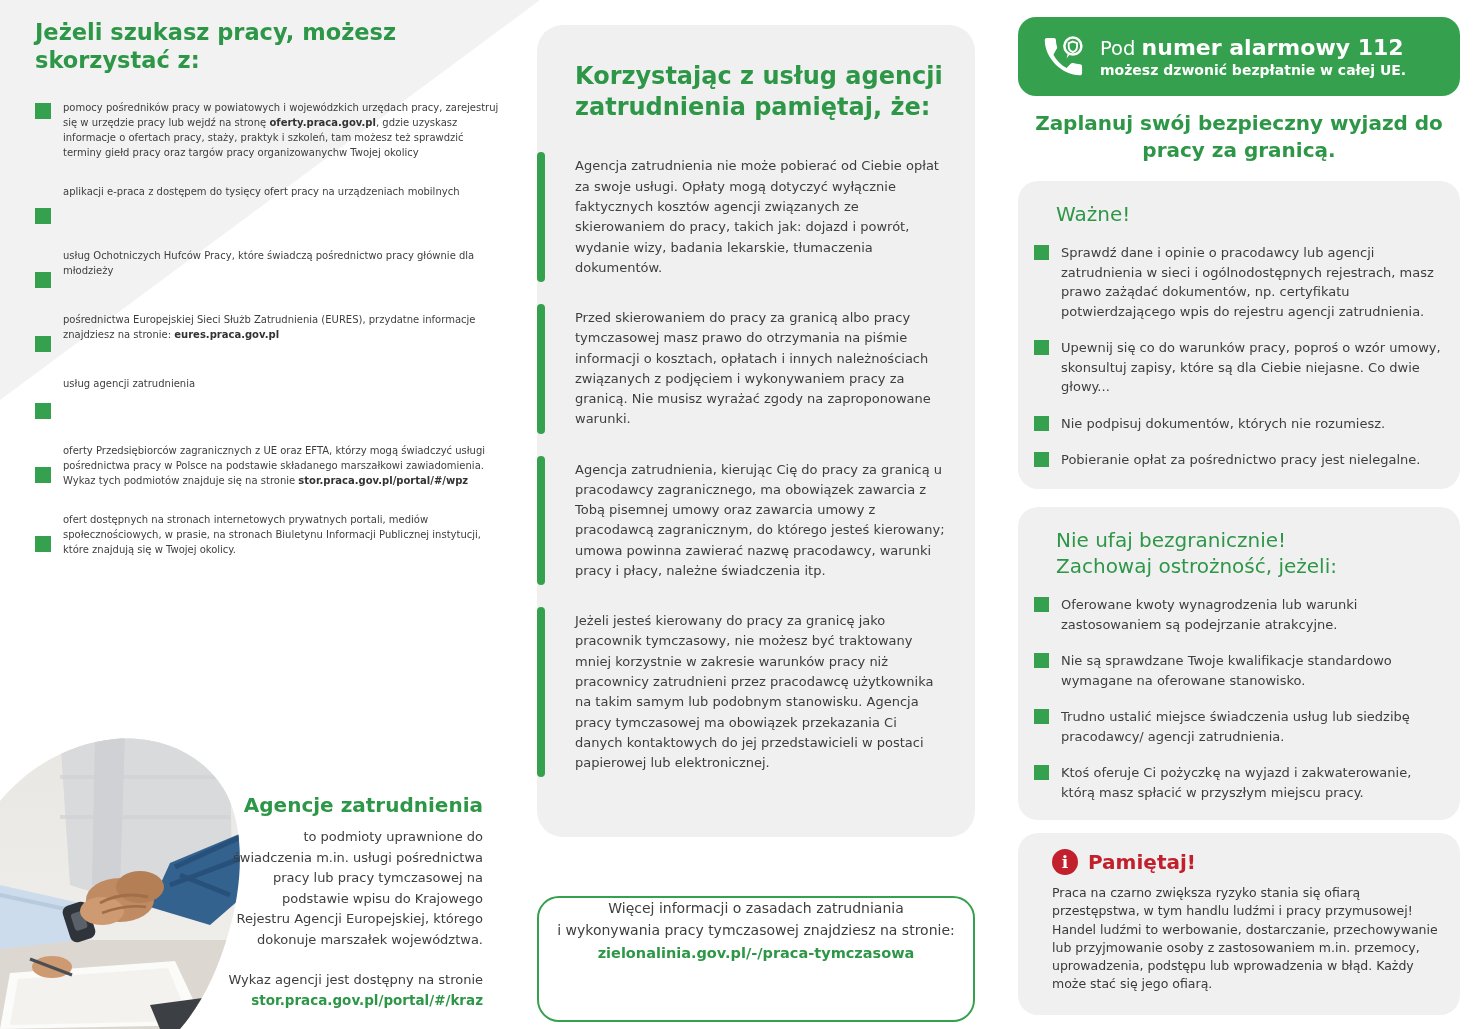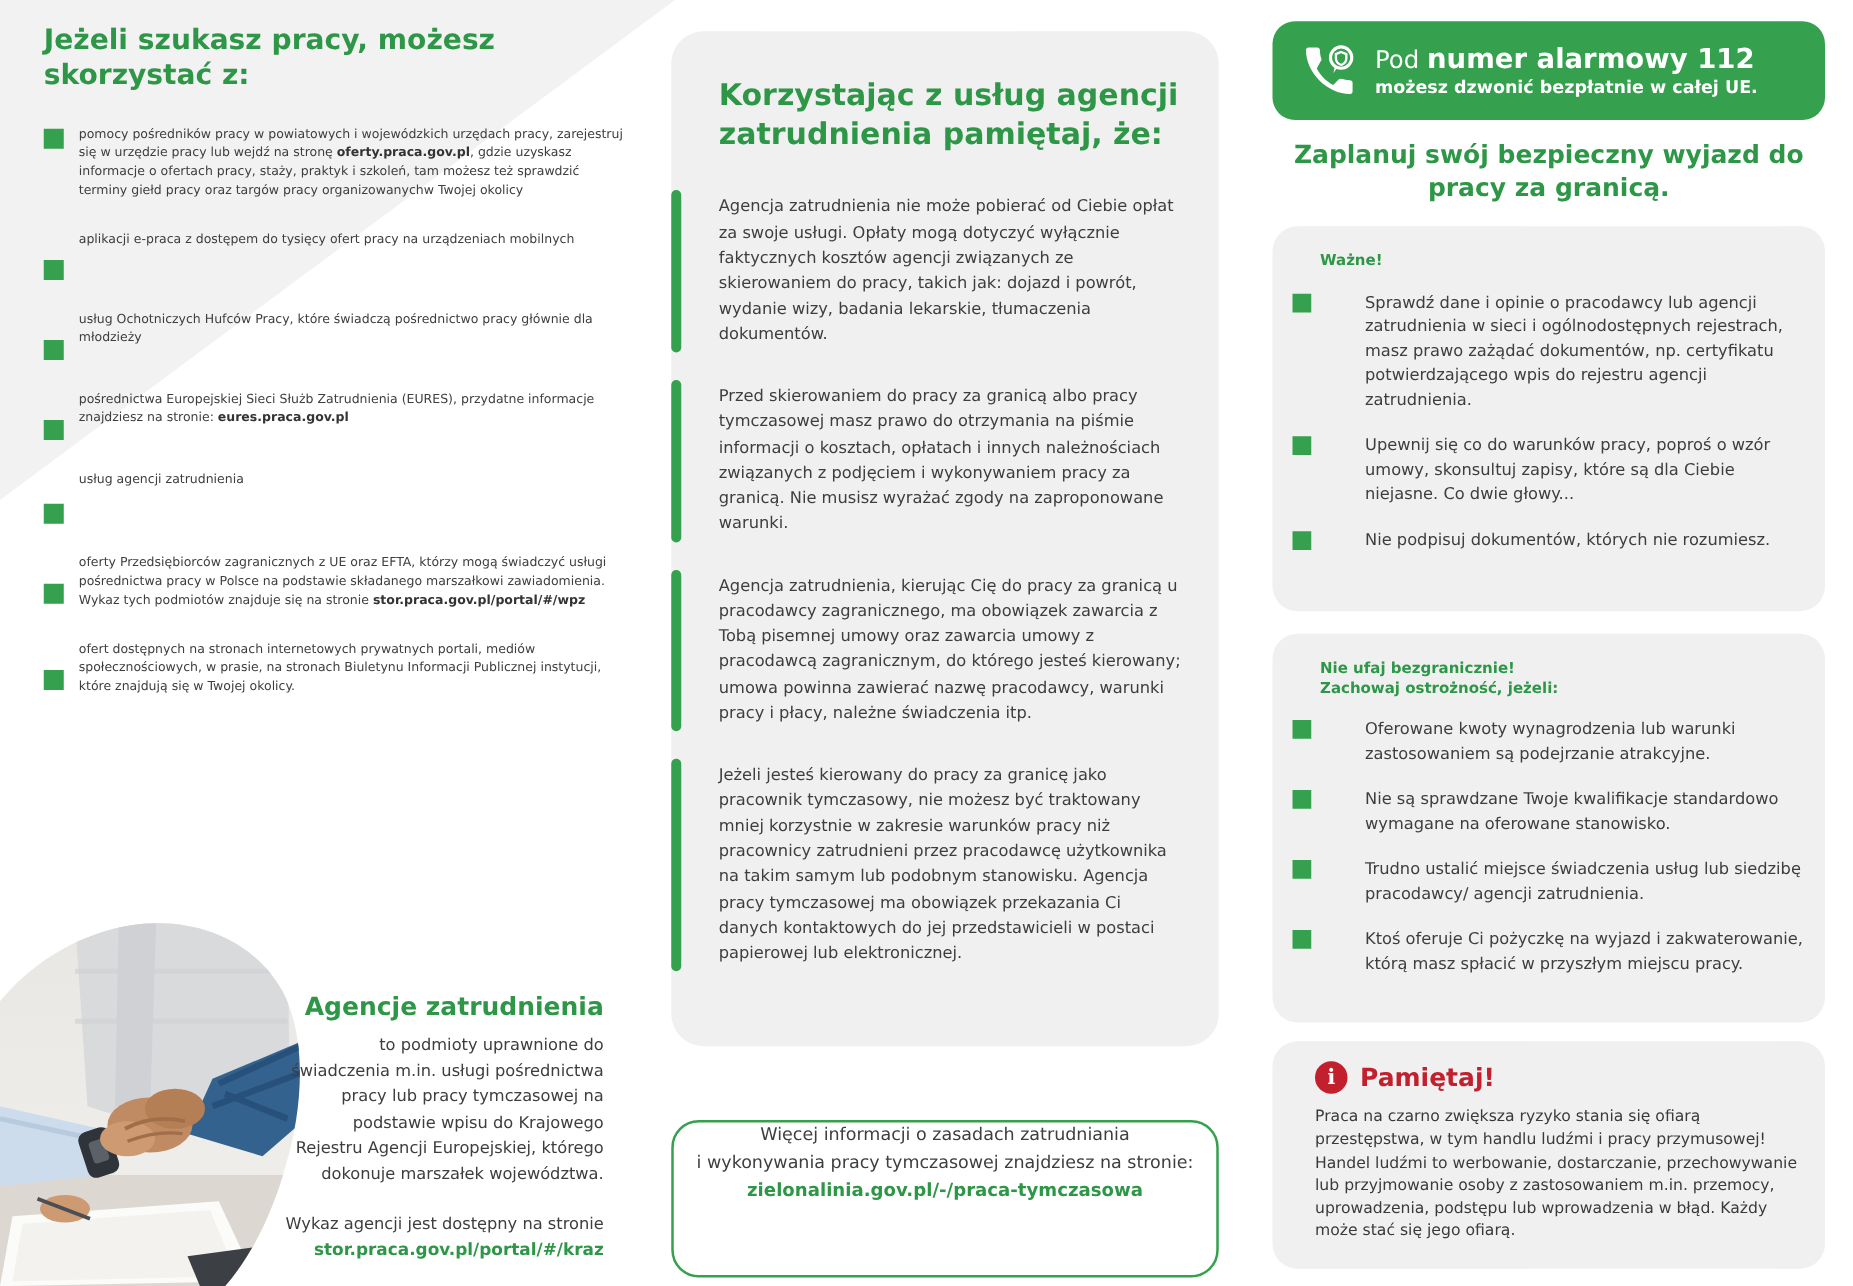--- a/index.html
+++ b/index.html
@@ -87,23 +87,23 @@
   .rc-heading{
     position:absolute;left:1018px;top:110px;width:442px;text-align:center;
     font-size:20px;line-height:1.35;font-weight:bold;color:var(--green-text);
   }
   .rcard{
     position:absolute;left:1018px;width:442px;background:var(--card);
     border-radius:20px;box-sizing:border-box;padding:20px 16px 18px 38px;
   }
   .rcard.important{top:181px;min-height:308px;}
   .rcard.caution{top:507px;min-height:311px;}
-  .rcard h3{margin:0 0 16px 0;font-size:12px;line-height:1.3;font-weight:bold;color:var(--green-text);}
+  .rcard h3{margin:0 0 16px 0;font-size:20px;line-height:1.3;font-weight:normal;color:var(--green-text);}
   .rlist{list-style:none;margin:0;padding:0;}
-  .rlist li{display:flex;margin-bottom:17px;gap:31px;}
+  .rlist li{display:flex;margin-bottom:17px;}
   .rlist li:last-child{margin-bottom:0;}
   .rlist .sq{flex:0 0 15px;width:15px;height:15px;background:var(--green);margin:2px 12px 0 -22px;}
   .rlist p{margin:0;font-size:13px;line-height:1.5;}
 
   .remember{
     position:absolute;left:1018px;top:833px;width:442px;height:182px;
     background:var(--card);border-radius:20px;box-sizing:border-box;
     padding:16px 18px 12px 34px;
   }
   .remember .head{display:flex;align-items:center;margin-bottom:9px;}
@@ -255,20 +255,24 @@
         <p>Sprawdź dane i opinie o pracodawcy lub agencji zatrudnienia w sieci i ogólnodostępnych rejestrach, masz prawo zażądać dokumentów, np. certyfikatu potwierdzającego wpis do rejestru agencji zatrudnienia.</p>
       </li>
     <li>
         <span class="sq"></span>
         <p>Upewnij się co do warunków pracy, poproś o wzór umowy, skonsultuj zapisy, które są dla Ciebie niejasne. Co dwie głowy...</p>
       </li>
     <li>
         <span class="sq"></span>
         <p>Nie podpisuj dokumentów, których nie rozumiesz.</p>
       </li>
+    <li>
+        <span class="sq"></span>
+        <p>Pobieranie opłat za pośrednictwo pracy jest nielegalne.</p>
+      </li>
   </ul>
 </div>
 
 <div class="rcard caution">
   <h3><span>Nie ufaj bezgranicznie!</span><br><span>Zachowaj ostrożność, jeżeli:</span></h3>
   <ul class="rlist">
     <li>
         <span class="sq"></span>
         <p>Oferowane kwoty wynagrodzenia lub warunki zastosowaniem są podejrzanie atrakcyjne.</p>
       </li>

